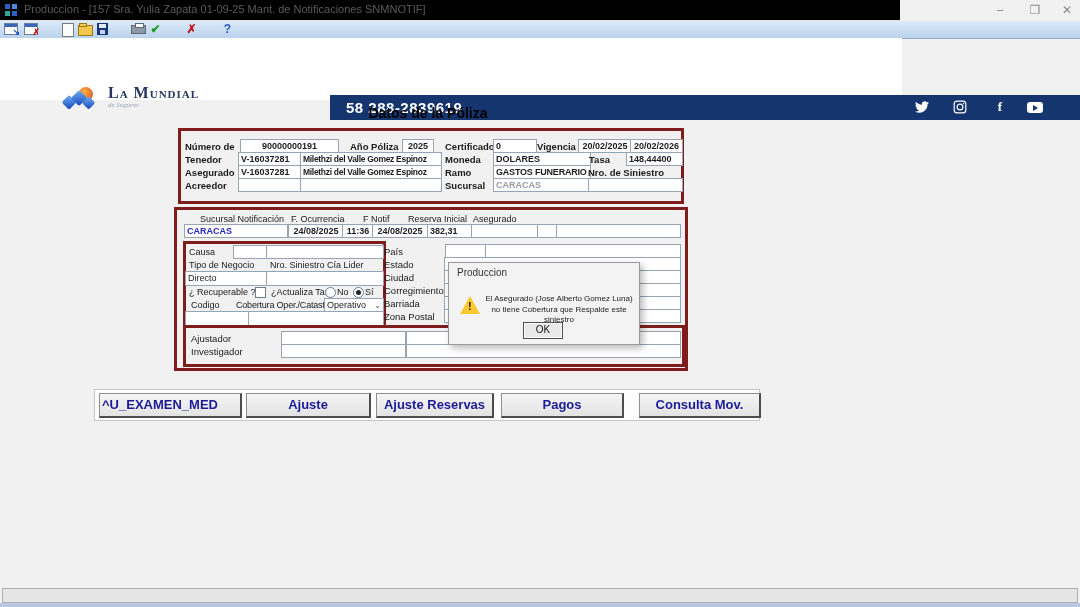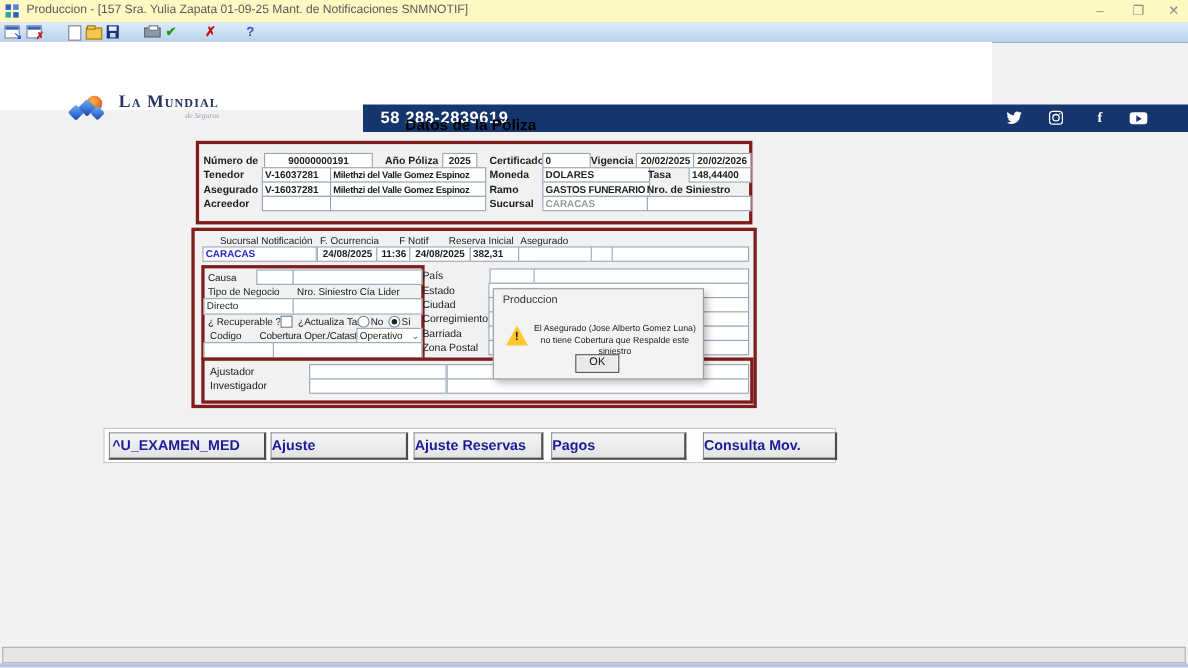--- a/index.html
+++ b/index.html
@@ -1,20 +1,20 @@
 <!DOCTYPE html>
 <html><head>
 <meta charset="utf-8">
 <style>
   html,body{margin:0;padding:0;}
   body{font-family:"Liberation Sans",sans-serif;}
   .screen{position:relative;width:1080px;height:607px;background:#f1f1f1;overflow:hidden;}
 
   
-  .titlebar{position:absolute;left:0;top:0;width:1080px;height:20px;background:#fef9c3;border-bottom:1px solid #e3e3e3;}
+  .titlebar{position:absolute;left:0;top:0;width:900px;height:20px;background:#000000;border-bottom:1px solid #e3e3e3;}
   .appicon{position:absolute;left:5px;top:4px;width:12px;height:12px;display:grid;grid-template-columns:5px 5px;grid-gap:2px;}
   .appicon span{width:5px;height:5px;background:#2f5fc4;}
   .appicon span:nth-child(2){background:#4f86e0;}
   .appicon span:nth-child(3){background:#27a7a0;}
   .appicon span:nth-child(4){background:#2f5fc4;}
   .titletext{position:absolute;left:24px;top:3px;font-size:11px;color:#5a5a5a;white-space:nowrap;}
   .winctl{position:absolute;top:1px;width:30px;height:18px;text-align:center;font-size:12px;color:#8a8a8a;line-height:18px;}
   .winmin{left:985px;} .winmax{left:1020px;} .winclose{left:1052px;}
 
   
@@ -30,21 +30,21 @@
   .floppy-shape i{position:absolute;left:2px;top:1px;width:7px;height:4px;background:#e8eef8;}
   .floppy-shape em{position:absolute;left:3px;bottom:1px;width:5px;height:4px;background:#cdd6e8;}
   .printer-shape{position:absolute;left:1px;top:3px;width:13px;height:7px;background:#8f98a8;border:1px solid #5d6678;}
   .printer-shape i{position:absolute;left:3px;top:-3px;width:7px;height:3px;background:#fff;border:1px solid #5d6678;}
 
   
   .header{position:absolute;left:0;top:38px;width:902px;height:62px;background:#ffffff;}
   .logo{position:absolute;left:60px;top:46px;display:flex;align-items:flex-start;}
   .logotext{margin-left:6px;}
   .logoname{font-family:"Liberation Serif",serif;font-variant:small-caps;font-size:16px;letter-spacing:1px;color:#253560;font-weight:600;line-height:18px;}
-  .logotag{font-family:"Liberation Serif",serif;font-style:italic;font-size:7px;color:#96a0b4;text-align:right;margin-top:-1px;}
+  .logotag{font-family:"Liberation Serif",serif;font-style:italic;font-size:7px;color:#96a0b4;text-align:left;margin-top:-1px;}
   .contactbar{position:absolute;left:330px;top:57px;width:750px;height:25px;background:#15356e;color:#fff;}
   .phone{position:absolute;left:16px;top:4px;font-size:15px;font-weight:bold;letter-spacing:.5px;}
   .email{position:absolute;left:190px;top:4px;font-size:15px;font-weight:bold;letter-spacing:.5px;}
   .soc{position:absolute;top:5px;width:16px;height:14px;}
   .soc svg{display:block;}
   .fbf{font-family:"Liberation Serif",serif;font-weight:bold;font-size:13px;color:#fff;line-height:14px;text-align:center;}
   .yt{position:absolute;top:2px;left:0;width:16px;height:11px;background:#fff;border-radius:3px;}
   .yt i{position:absolute;left:6px;top:2.5px;width:0;height:0;border-left:5px solid #15356e;border-top:3px solid transparent;border-bottom:3px solid transparent;}
 
   
@@ -65,21 +65,21 @@
   
   .dialog{position:absolute;left:448px;top:262px;width:190px;height:81px;background:#f3f3f3;border:1px solid #9a9a9a;box-shadow:3px 3px 7px rgba(0,0,0,.28);z-index:50;}
   .dlg-title{position:absolute;left:8px;top:4px;font-size:10px;color:#333;}
   .warn{position:absolute;left:11px;top:33px;width:0;height:0;border-left:10px solid transparent;border-right:10px solid transparent;border-bottom:18px solid #ffc72e;}
   .warn::after{content:"!";position:absolute;left:-2px;top:4px;font-size:11px;font-weight:bold;color:#222;}
   .dlg-text{position:absolute;left:34px;top:31px;width:152px;text-align:center;font-size:8px;color:#222;line-height:10.5px;}
   .okbtn{position:absolute;left:74px;top:59px;width:38px;height:15px;background:#e9e9e9;border:1px solid #4f4f4f;box-shadow:inset 0 0 0 1px #fdfdfd;font-size:10px;color:#111;text-align:center;line-height:14px;}
 
   
   .actionbar{position:absolute;left:94px;top:389px;width:664px;height:30px;background:#fdfdfd;border:1px solid #c6c6c6;}
-  .abtn{position:absolute;top:3px;height:22px;background:linear-gradient(#f5f5f5,#e3e3e3);border:1px solid #8e8e8e;border-right:2px solid #4c4c4c;border-bottom:2px solid #4c4c4c;color:#1b1b9a;font-size:13px;font-weight:bold;text-align:left;line-height:21px;white-space:nowrap;overflow:hidden;}
+  .abtn{position:absolute;top:3px;height:22px;background:linear-gradient(#f5f5f5,#e3e3e3);border:1px solid #8e8e8e;border-right:2px solid #4c4c4c;border-bottom:2px solid #4c4c4c;color:#1b1b9a;font-size:13px;font-weight:bold;text-align:center;line-height:21px;white-space:nowrap;overflow:hidden;}
 
   
   .statusbar{position:absolute;left:2px;top:588px;width:1074px;height:13px;background:#e5e5e5;border:1px solid #b0b0b0;}
   .winedge{position:absolute;left:0;top:603px;width:1080px;height:4px;background:#b9c8e2;}
 </style>
 </head>
 <body>
 
 <div class="screen">
 

